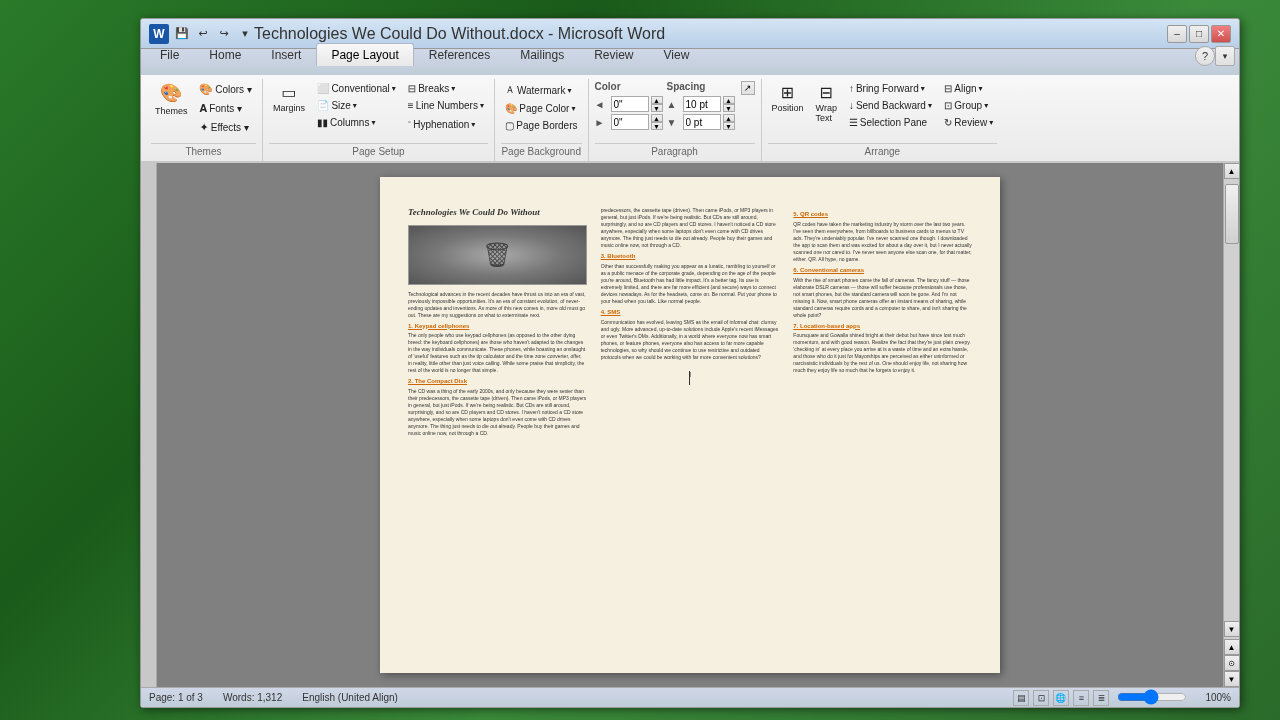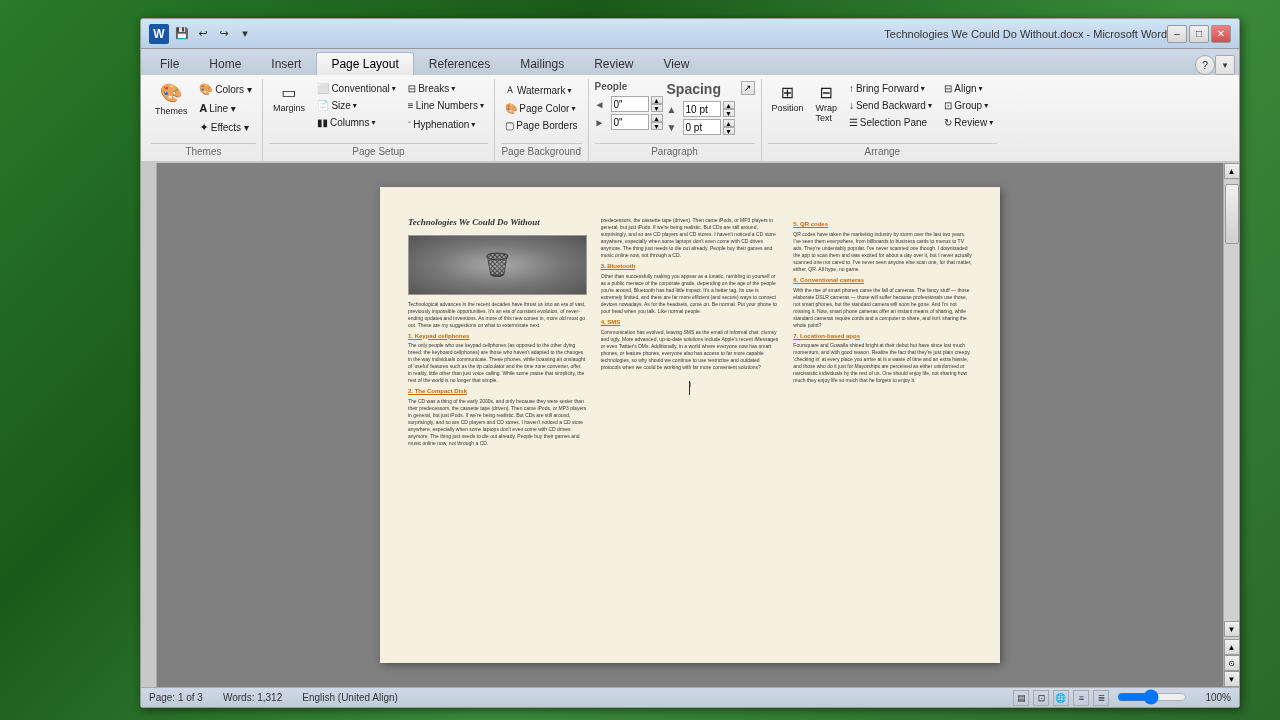--- a/index.html
+++ b/index.html
@@ -32,24 +32,24 @@
       height: 30px;
       background: linear-gradient(to bottom, #d4e4f4, #b8d0e8);
       display: flex;
       align-items: center;
       justify-content: space-between;
       padding: 0 8px;
       border-bottom: 1px solid #999;
       border-radius: 3px 3px 0 0;
     }
     .title-bar-title {
-      font-size: 11px;
+      font-size: 16px;
       color: #333;
       flex: 1;
-      text-align: right;
+      text-align: left;
     }
     .title-bar-controls {
       display: flex;
       gap: 2px;
     }
     .title-btn {
       width: 20px;
       height: 18px;
       background: linear-gradient(to bottom, #f0f0f0, #d8d8d8);
       border: 1px solid #999;
@@ -89,21 +89,21 @@
     .ribbon {
       background: linear-gradient(to bottom, #f8f8f8, #e8e8e8);
       border-bottom: 2px solid #c8c8c8;
     }
 
     
     .tab-bar {
       display: flex;
       align-items: flex-end;
       height: 26px;
-      padding: 0 4px;
+      padding: 9px 4px;
       background: linear-gradient(to bottom, #d0d8e8, #c0ccd8);
     }
     .tab {
       padding: 4px 14px;
       font-size: 12px;
       cursor: pointer;
       border: 1px solid transparent;
       border-bottom: none;
       border-radius: 3px 3px 0 0;
       color: #333;
@@ -243,21 +243,21 @@
       position: absolute;
       top: 5px;
       left: 1px;
       border-radius: 2px;
     }
 
     .page-content {
       flex: 1;
       display: flex;
       justify-content: center;
-      padding: 24px;
+      padding: 14px;
       overflow: hidden;
     }
 
     
     .document {
       width: 620px;
       background: #f5f0e0;
       box-shadow: 2px 2px 8px rgba(0,0,0,0.4);
       padding: 30px 28px;
       position: relative;
@@ -428,21 +428,21 @@
             <div style="font-size:18px;line-height:1.2">🎨</div>
             <div style="font-size:9px">Themes</div>
           </div>
           <div class="ribbon-col">
             <div class="ribbon-btn-small">
               <span style="font-size:11px">🎨</span>
               <span>Colors ▾</span>
             </div>
             <div class="ribbon-btn-small">
               <span style="font-size:11px">𝐀</span>
-              <span>Line ▾</span>
+              <span>Fonts ▾</span>
             </div>
             <div class="ribbon-btn-small">
               <span style="font-size:11px">✦</span>
               <span>Effects ▾</span>
             </div>
           </div>
         </div>
         <div class="ribbon-group-label">Themes</div>
       </div>
 
@@ -508,40 +508,40 @@
               <span>Page Borders</span>
             </div>
           </div>
         </div>
         <div class="ribbon-group-label">Page Background</div>
       </div>
 
       <div class="ribbon-group">
         <div class="ribbon-group-content">
           <div class="ribbon-col">
-            <div style="font-size:10px;font-weight:bold;color:#555;margin-bottom:2px">People</div>
+            <div style="font-size:10px;font-weight:bold;color:#555;margin-bottom:2px">Color</div>
             <div class="spinner-group">
               <span class="spinner-label">◄</span>
               <input class="spinner-input" value="0&quot;" readonly="" style="">
               <div class="spinner-arrows">
                 <div class="spinner-arrow">▲</div>
                 <div class="spinner-arrow">▼</div>
               </div>
             </div>
             <div class="spinner-group">
               <span class="spinner-label">►</span>
               <input class="spinner-input" value="0&quot;" readonly="" style="">
               <div class="spinner-arrows">
                 <div class="spinner-arrow">▲</div>
                 <div class="spinner-arrow">▼</div>
               </div>
             </div>
           </div>
           <div class="ribbon-col">
-            <div style="font-size:14px;font-weight:bold;color:#555;margin-bottom:2px">Spacing</div>
+            <div style="font-size:10px;font-weight:bold;color:#555;margin-bottom:2px">Spacing</div>
             <div class="spinner-group">
               <span class="spinner-label">▲</span>
               <input class="spinner-input" value="10 pt" readonly="" style="">
               <div class="spinner-arrows">
                 <div class="spinner-arrow">▲</div>
                 <div class="spinner-arrow">▼</div>
               </div>
             </div>
             <div class="spinner-group">
               <span class="spinner-label">▼</span>

